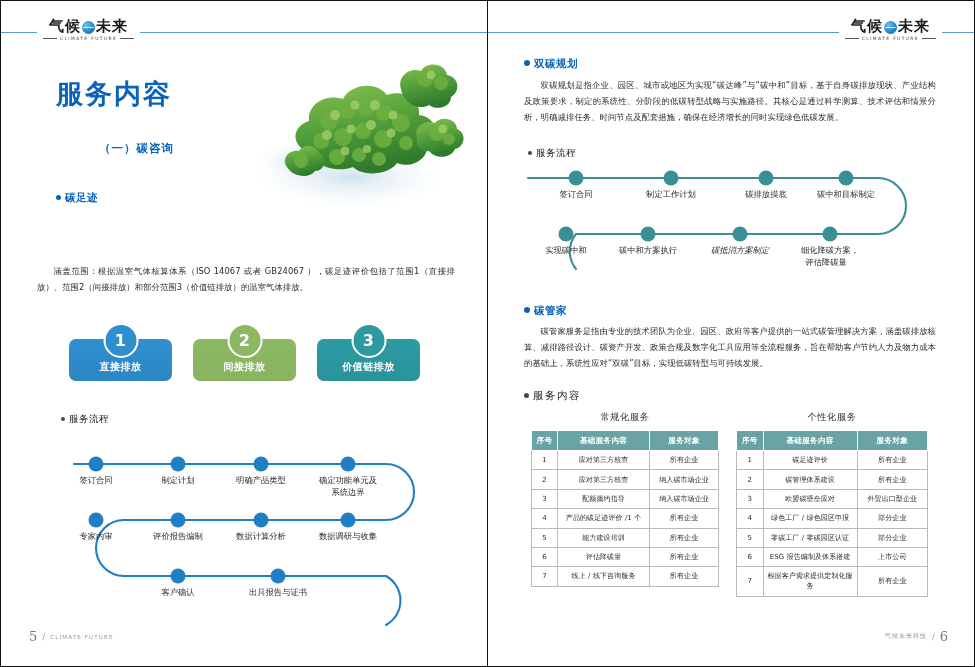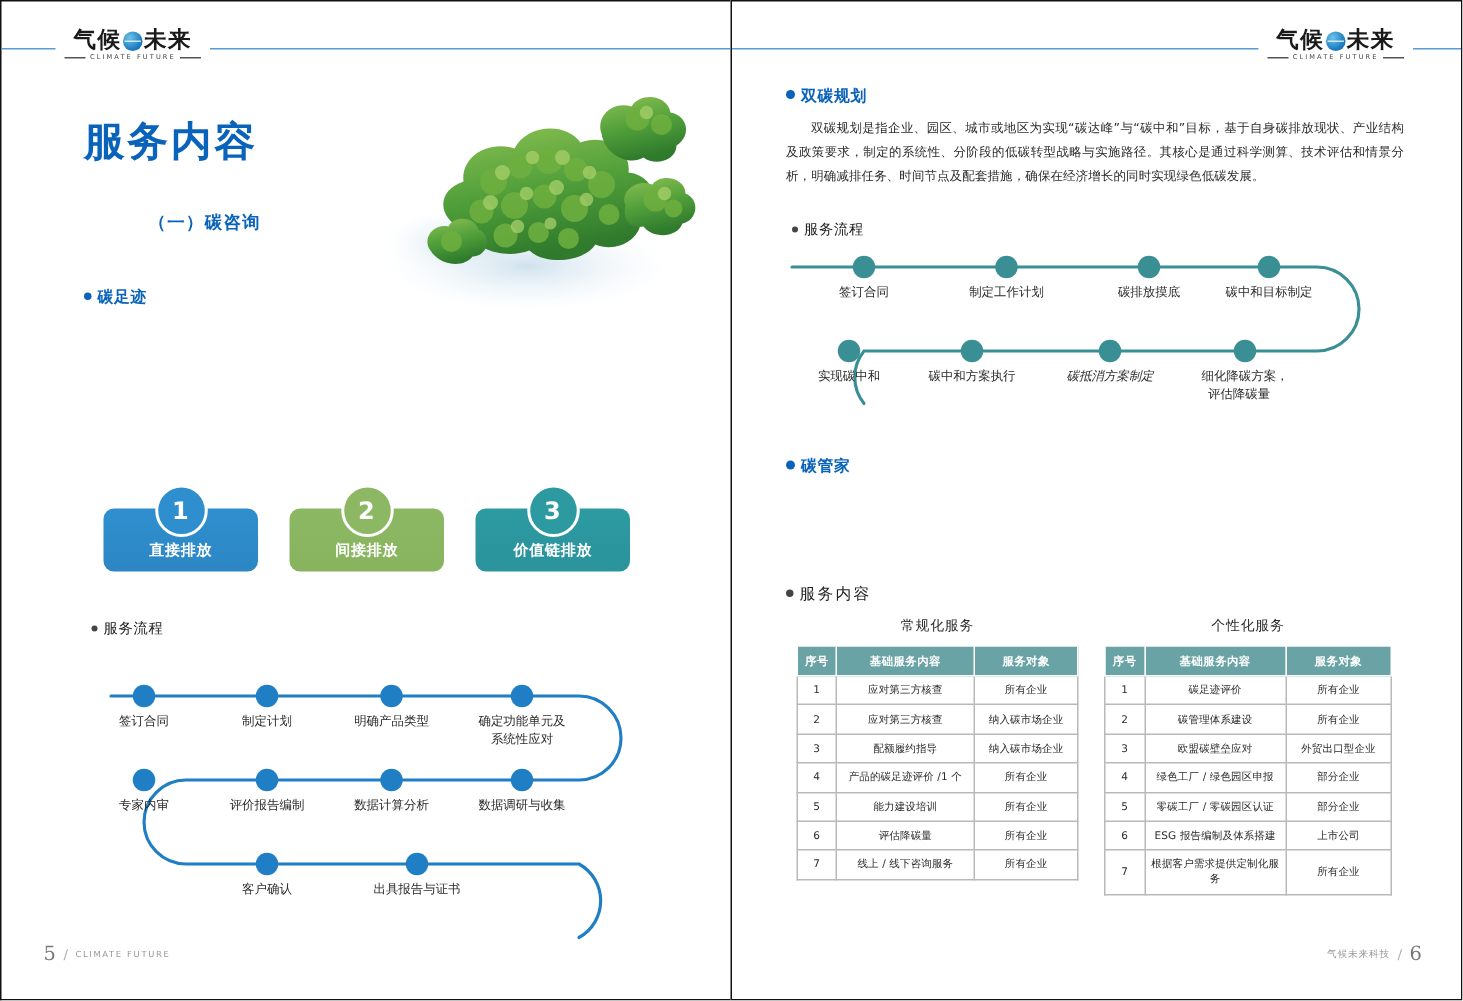--- a/index.html
+++ b/index.html
@@ -169,20 +169,23 @@
         <circle cx="116" cy="100" r="4"></circle>
           <circle cx="180" cy="26" r="4.5"></circle>
           <circle cx="192" cy="80" r="4.5"></circle>
       </g>
     </svg>
 
     <div class="bullet-h" style="left:55px;top:190px;">
       <span class="dot"></span><span>碳足迹</span>
     </div>
 
+    <div class="para" style="left:36px;top:262px;width:418px;">
+      <p>涵盖范围：根据温室气体核算体系（ISO 14067 或者 GB24067 ），碳足迹评价包括了范围1（直接排放）、范围2（间接排放）和部分范围3（价值链排放）的温室气体排放。</p>
+    </div>
 
     <div class="cards">
       <div class="card card-1">
         <div class="badge badge-1">1</div>
         <span>直接排放</span>
       </div>
       <div class="card card-2">
         <div class="badge badge-2">2</div>
         <span>间接排放</span>
       </div>
@@ -209,21 +212,21 @@
           <circle cx="205" cy="91" r="7.5"></circle>
             <circle cx="292" cy="91" r="7.5"></circle>
           <circle cx="122" cy="147" r="7.5"></circle>
             <circle cx="222" cy="147" r="7.5"></circle>
         </g>
       </svg>
       <div class="node-label" style="left:40px;top:46px;">签订合同</div>
       <div class="node-label" style="left:122px;top:46px;">制定计划</div>
       <div class="node-label" style="left:205px;top:46px;">明确产品类型</div>
       <div class="node-label" style="left:292px;top:46px;">确定功能单元及</div>
-      <div class="node-label" style="left:292px;top:58px;">系统性应对</div>
+      <div class="node-label" style="left:292px;top:58px;">系统边界</div>
       <div class="node-label" style="left:40px;top:102px;">专家内审</div>
       <div class="node-label" style="left:122px;top:102px;">评价报告编制</div>
       <div class="node-label" style="left:205px;top:102px;">数据计算分析</div>
       <div class="node-label" style="left:292px;top:102px;">数据调研与收集</div>
       <div class="node-label" style="left:122px;top:158px;">客户确认</div>
       <div class="node-label" style="left:222px;top:158px;">出具报告与证书</div>
     </div>
 
     <div class="foot foot-left">
       <span class="num">5</span>
@@ -283,20 +286,23 @@
       <div class="node-label" style="left:130px;top:84px;">碳中和方案执行</div>
       <div class="node-label" style="left:222px;top:84px;font-style:italic;">碳抵消方案制定</div>
       <div class="node-label" style="left:312px;top:84px;">细化降碳方案，</div>
       <div class="node-label" style="left:308px;top:96px;">评估降碳量</div>
     </div>
 
     <div class="bullet-h" style="left:36px;top:303px;font-size:10.5px;">
       <span class="dot" style="width:6px;height:6px;"></span><span>碳管家</span>
     </div>
 
+    <div class="para" style="left:36px;top:322px;width:412px;">
+      <p>碳管家服务是指由专业的技术团队为企业、园区、政府等客户提供的一站式碳管理解决方案，涵盖碳排放核算、减排路径设计、碳资产开发、政策合规及数字化工具应用等全流程服务，旨在帮助客户节约人力及物力成本的基础上，系统性应对“双碳”目标，实现低碳转型与可持续发展。</p>
+    </div>
 
     <div class="bullet-h gray" style="left:36px;top:388px;font-size:10.5px;letter-spacing:1.5px;">
       <span class="dot" style="width:5px;height:5px;"></span><span>服务内容</span>
     </div>
 
     <div class="tbl-wrap" style="left:43px;top:410px;width:188px;">
       <div class="tbl-cap">常规化服务</div>
       <table class="svc">
         <thead>
           <tr>

